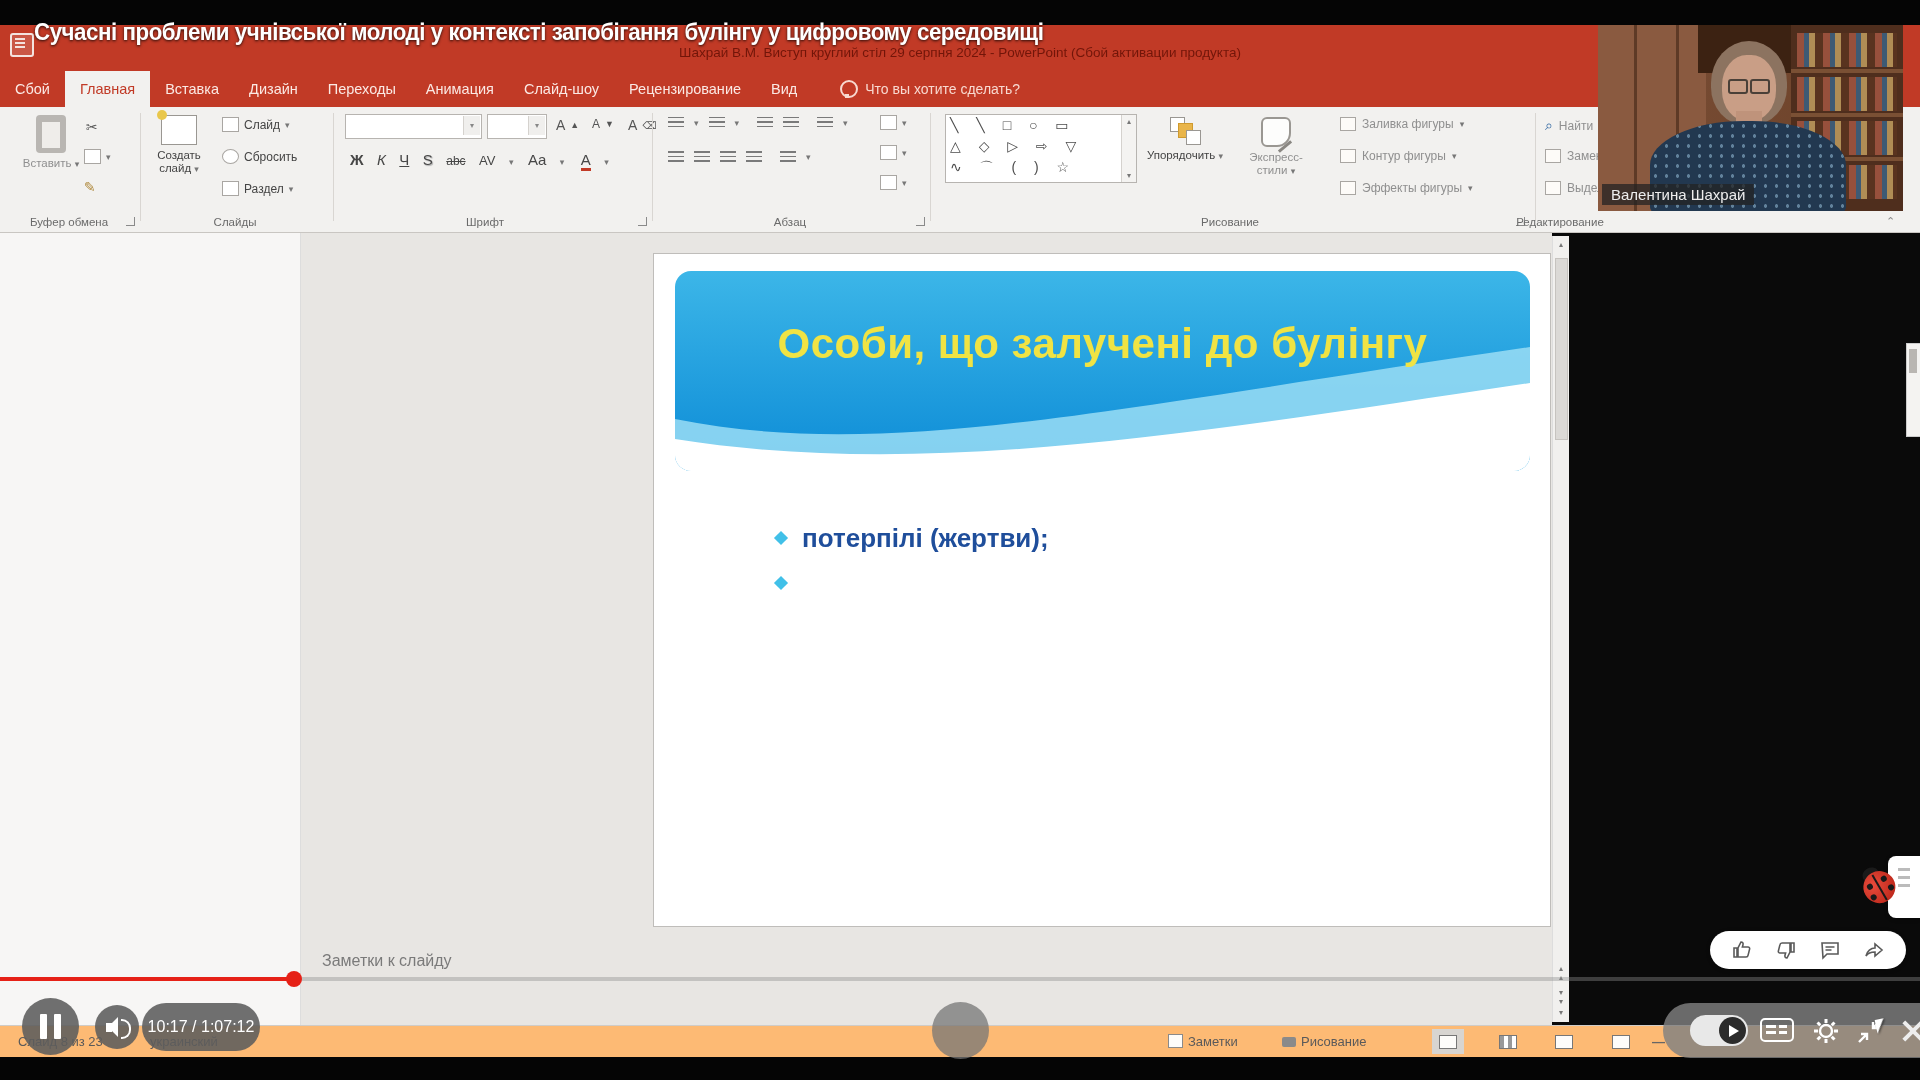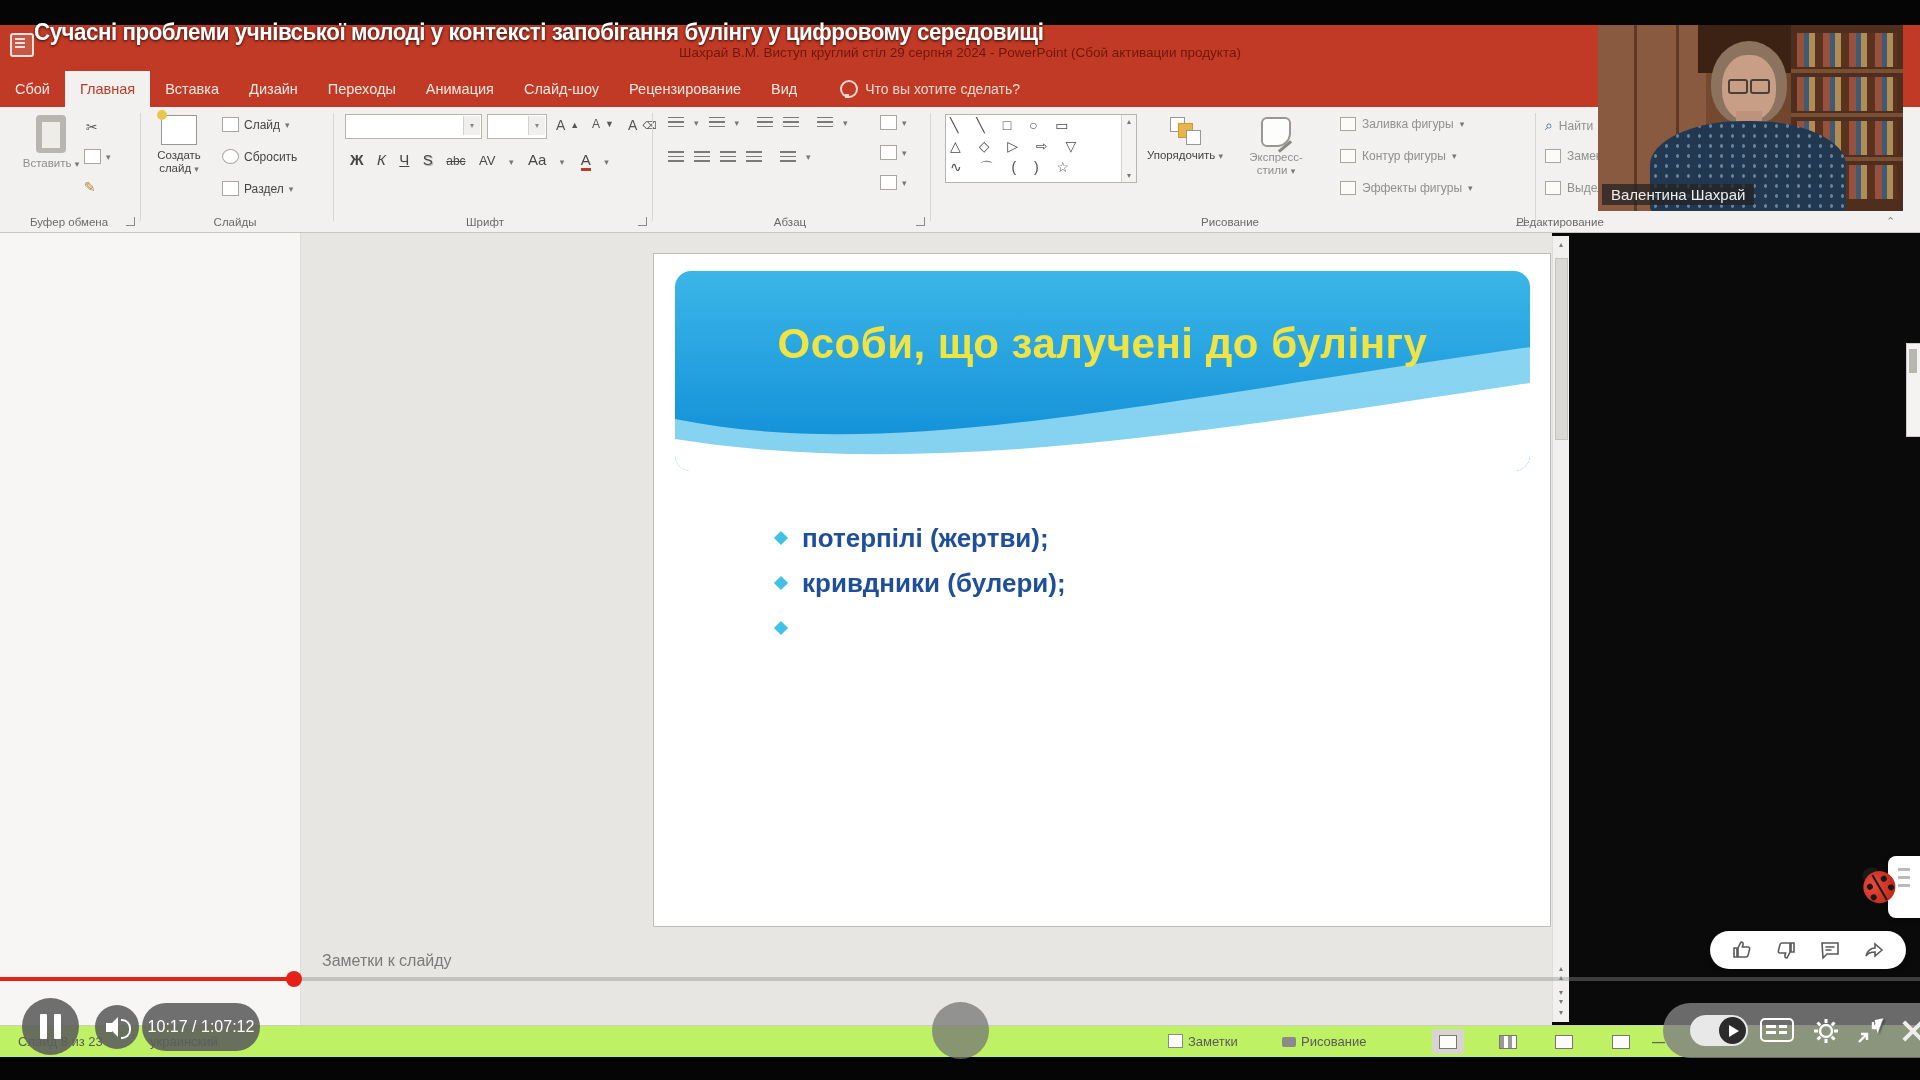--- a/index.html
+++ b/index.html
@@ -104,21 +104,21 @@
   .vthumb{position:absolute;left:2px;top:22px;width:11px;height:180px;background:#dbd9d6;border:1px solid #c6c3bf;}
   .varrow{position:absolute;left:0;width:16px;font-size:8px;color:#777;text-align:center;}
   .notes-label{left:322px;top:952px;z-index:4;font-size:16px;color:#7a7a7a;}
 
   
   .progress-track{left:0;top:977px;width:1920px;height:4px;background:rgba(140,140,140,.4);z-index:25;}
   .progress-red{position:absolute;left:0;top:0;height:4px;background:#e62117;}
   .progress-dot{position:absolute;top:-6px;width:16px;height:16px;border-radius:50%;background:#e62117;}
 
   
-  .statusbar{left:0;top:1025px;width:1920px;height:32px;background:#bef264;border-top:1px solid #cfccc8;z-index:6;
+  .statusbar{left:0;top:1025px;width:1920px;height:32px;background:#fdba74;border-top:1px solid #cfccc8;z-index:6;
              font-size:13px;color:#5a5a5a;}
   .sb{position:absolute;top:8px;}
   .sb-ic{display:inline-block;width:13px;height:12px;border:1px solid #8a8a8a;background:#fdfcfa;vertical-align:-2px;margin-right:5px;}
   .sb-bubble{display:inline-block;width:14px;height:10px;background:#8a8a8a;border-radius:2px;vertical-align:-1px;margin-right:5px;}
   .viewbtn{position:absolute;top:3px;width:32px;height:25px;text-align:center;}
   .viewbtn.on{background:#d8d5d1;}
   .viewbtn i{display:inline-block;margin-top:6px;width:16px;height:12px;border:1px solid #777;background:#fdfcfa;}
   .viewbtn.grid i{background:repeating-linear-gradient(90deg,#999 0 4px,#fff 4px 8px);}
   .zoom-minus{position:absolute;top:8px;color:#666;font-weight:bold;}
 
@@ -425,21 +425,20 @@
       <path d="M0,148 C210,190 430,138 855,76 L855,200 L0,200 Z" fill="#9adдf5" opacity="0"></path>
       <path d="M0,148 C210,190 430,138 855,76 L855,200 L0,200 Z" fill="#9addf5" opacity="0.85"></path>
       <path d="M300,200 C520,150 700,142 855,152 L855,200 Z" fill="#4fc0e9" opacity="0.55"></path>
       <path d="M0,168 C250,208 520,162 855,112 L855,200 L0,200 Z" fill="#ffffff"></path>
     </svg>
   </div>
   <div class="abs slide-title">Особи, що залучені до булінгу</div>
 
   <ul class="abs bullets">
     <li><span class="blt"></span><span>потерпілі (жертви);</span></li>
-    <li><span class="blt"></span><span>кривдники (булери);</span></li>
     <li><span class="blt"></span></li>
   </ul>
 
   <div class="abs vscroll">
     <div class="varrow" style="top:4px;">▴</div>
     <div class="vthumb"></div>
     <div class="varrow" style="top:728px;">▴<br>▴</div>
     <div class="varrow" style="top:752px;">▾<br>▾</div>
     <div class="varrow" style="top:772px;">▾</div>
   </div>

